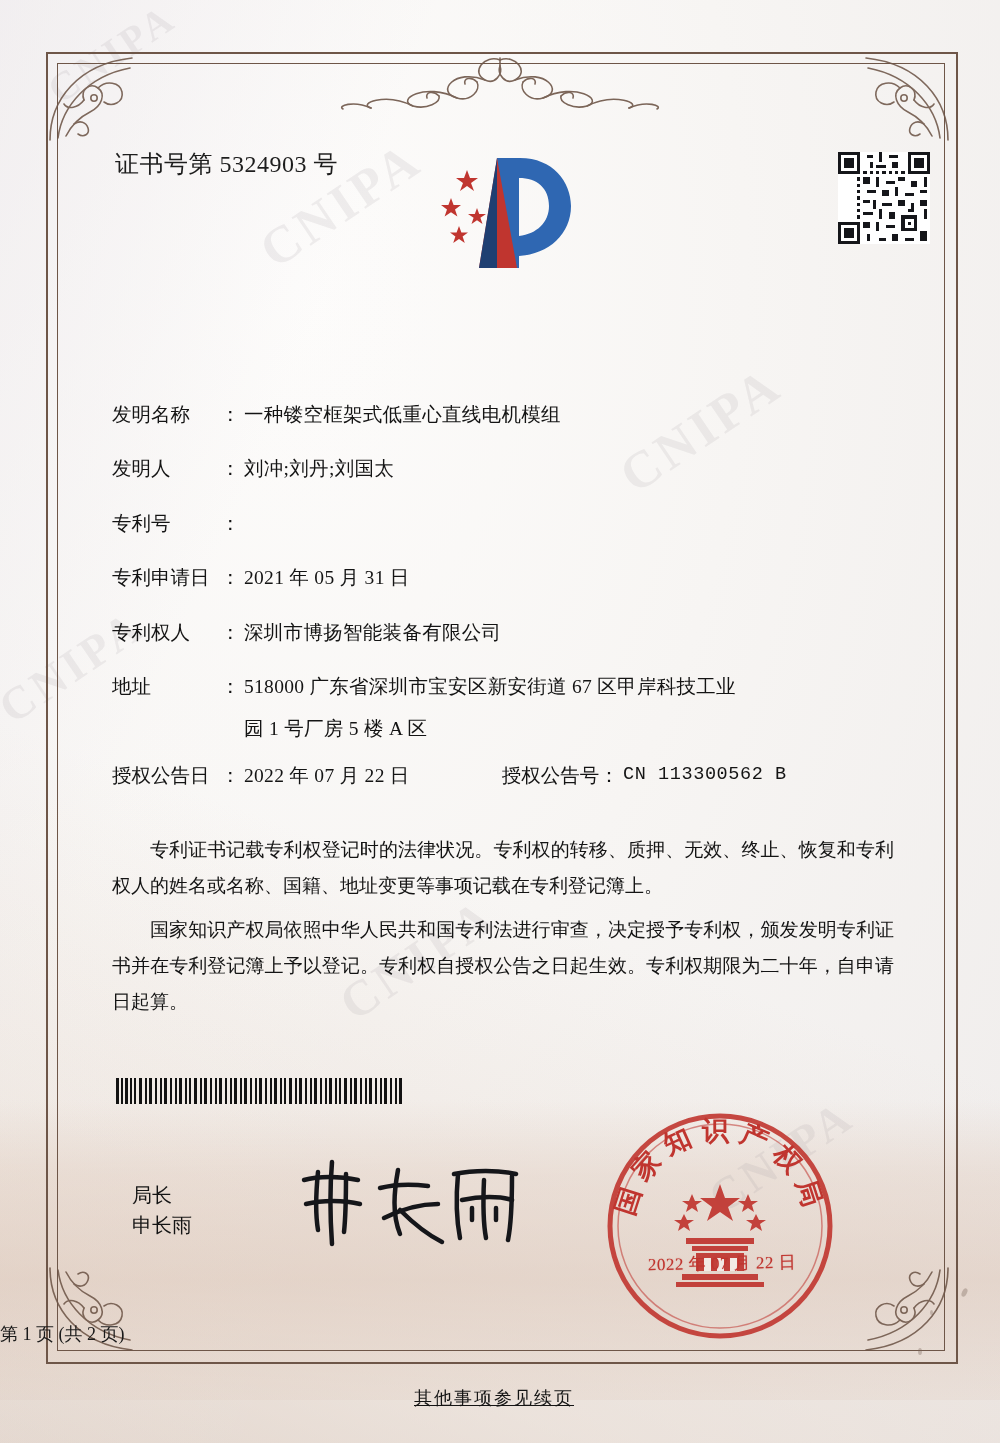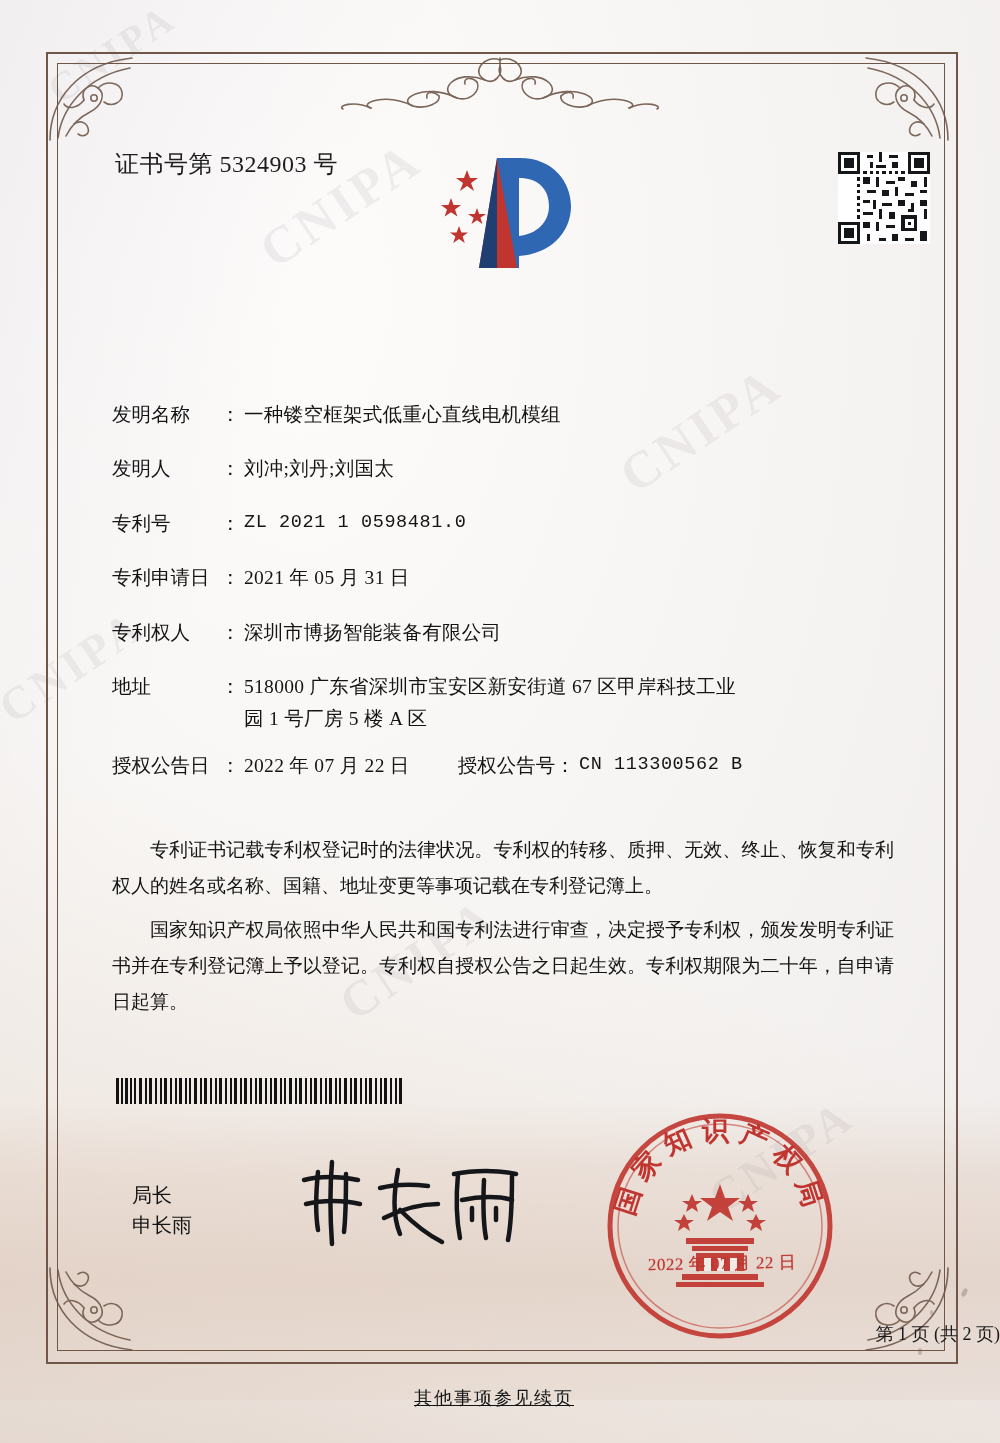--- a/index.html
+++ b/index.html
@@ -129,27 +129,27 @@
     white-space: nowrap;
   }
   .field-colon {
     flex: 0 0 auto;
     margin-right: 4px;
   }
   .field-value {
     flex: 1 1 auto;
     letter-spacing: .3px;
   }
-  .field-value .ln2 { display: block; margin-top: 10px; }
+  .field-value .ln2 { display: block; margin-top: 20px; }
   .mono { font-family: "Liberation Mono", "DejaVu Sans Mono", monospace; font-size: 18.5px; letter-spacing: .6px; }
 
   
   .field-row.dual .field-value { display: flex; }
   .dual-b {
-    margin-left: 48px;
+    margin-left: 92px;
     display: flex;
     align-items: flex-start;
     white-space: nowrap;
     text-align: right;
   }
   .dual-b .sub-label { letter-spacing: 0; }
 
   
   #paragraphs {
     position: absolute;
@@ -201,21 +201,21 @@
     font-size: 17px;
     letter-spacing: .5px;
     transform: rotate(-1deg);
     text-shadow: 0 0 1px rgba(192,53,47,.5);
   }
 
   
   #page-footer {
     position: absolute;
     left: 0; right: 0; top: 1322px;
-    text-align: right;
+    text-align: left;
     font-size: 18px;
     color: #1a1a1a;
   }
   #bottom-note {
     position: absolute;
     left: 0; right: 12px; top: 1386px;
     text-align: center;
     font-size: 18px;
     letter-spacing: 2px;
     color: #141414;
@@ -455,21 +455,20 @@
         <span class="field-colon">：</span>
       </div>
       <div class="field-value">刘冲;刘丹;刘国太</div>
     </div>
 
     <div class="field-row">
       <div class="field-label">
         <span>专利号</span>
         <span class="field-colon">：</span>
       </div>
-      <div class="field-value mono">ZL 2021 1 0598481.0</div>
     </div>
 
     <div class="field-row">
       <div class="field-label">
         <span>专利申请日</span>
         <span class="field-colon">：</span>
       </div>
       <div class="field-value">2021 年 05 月 31 日</div>
     </div>
 

